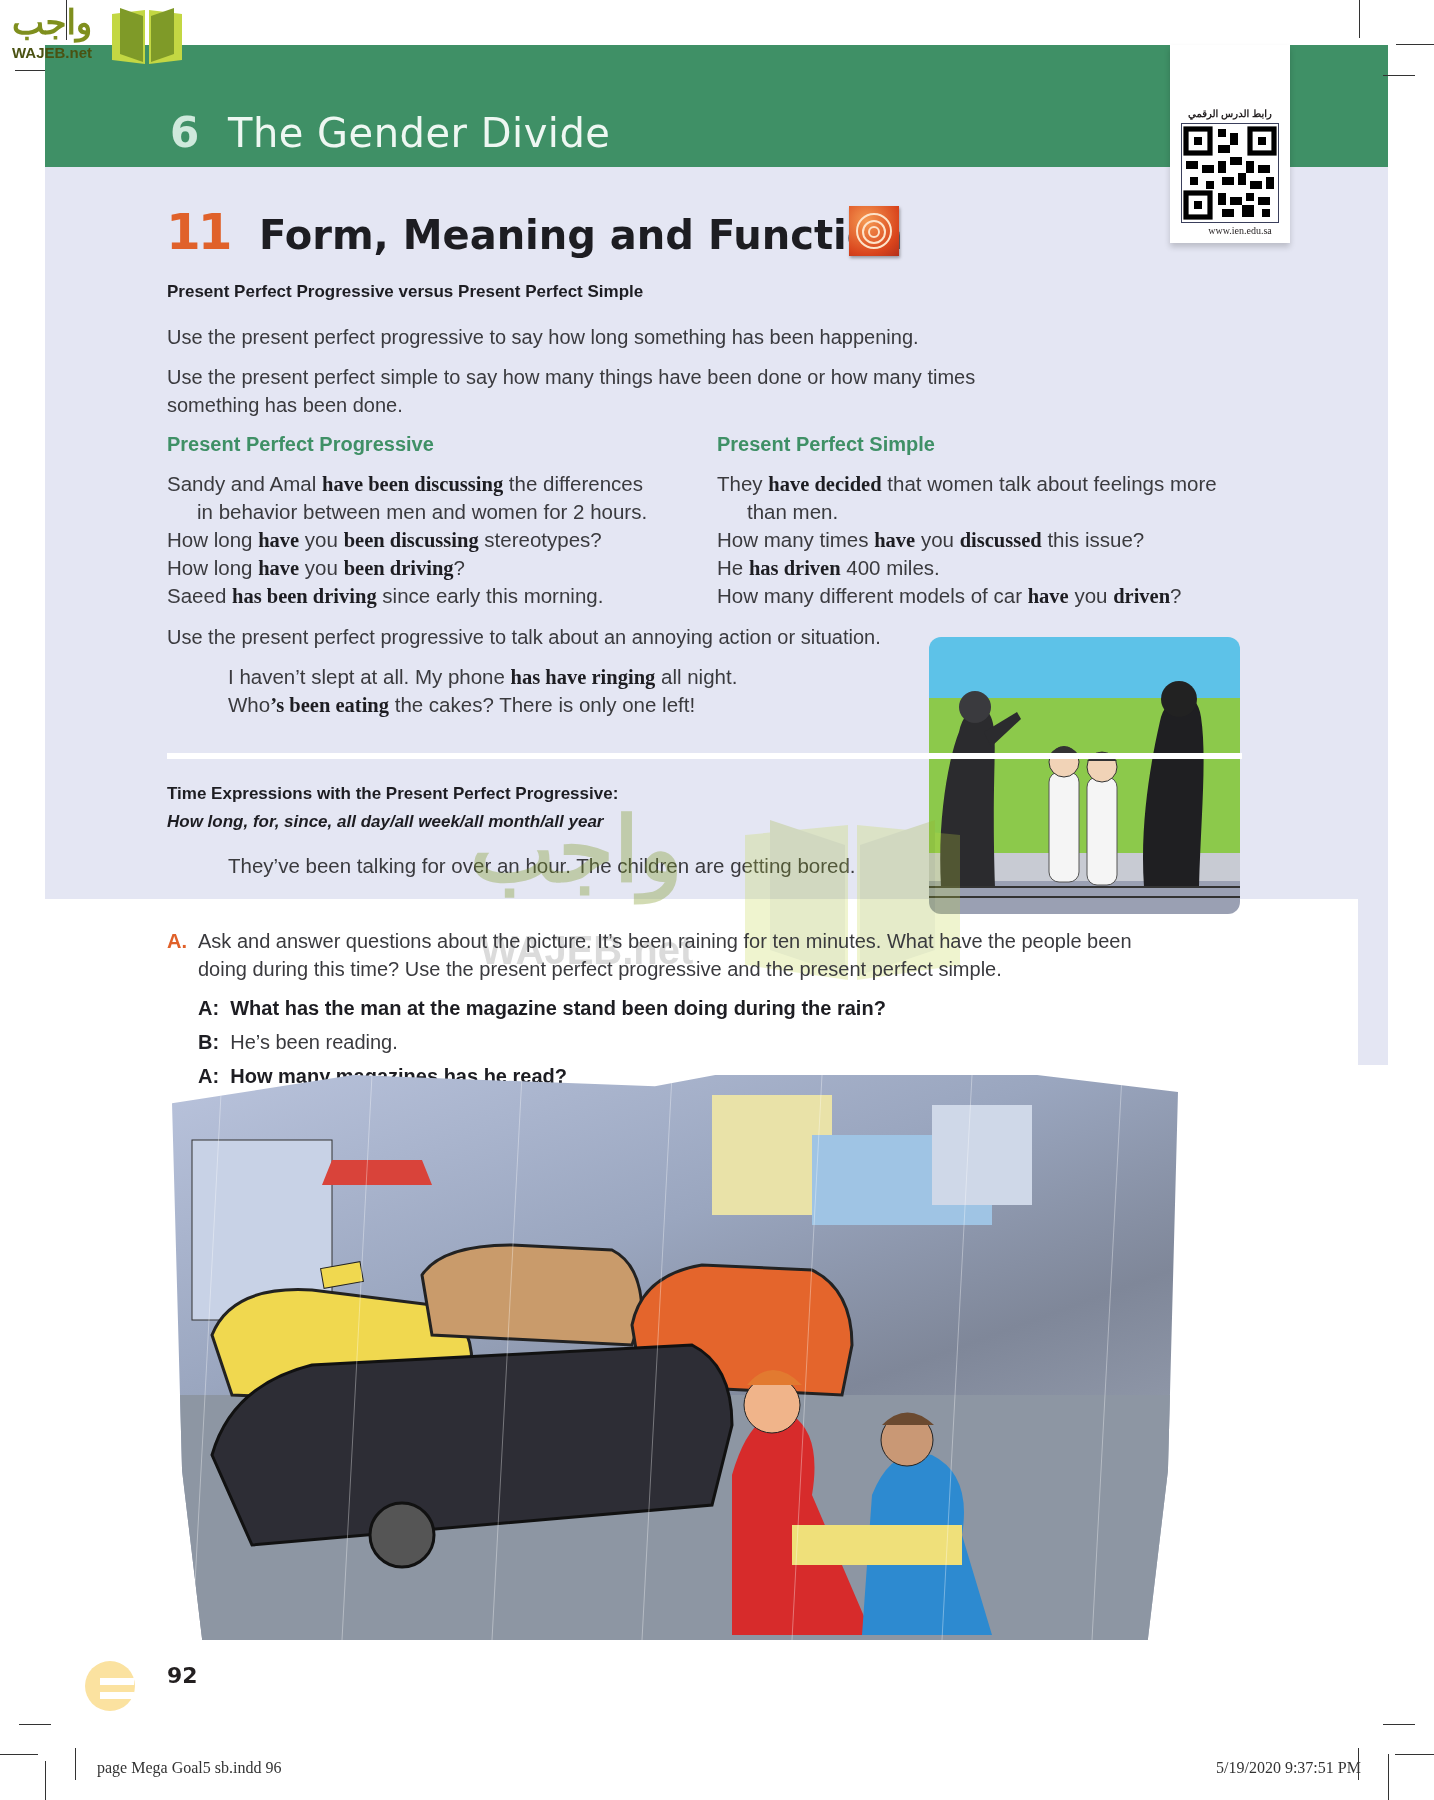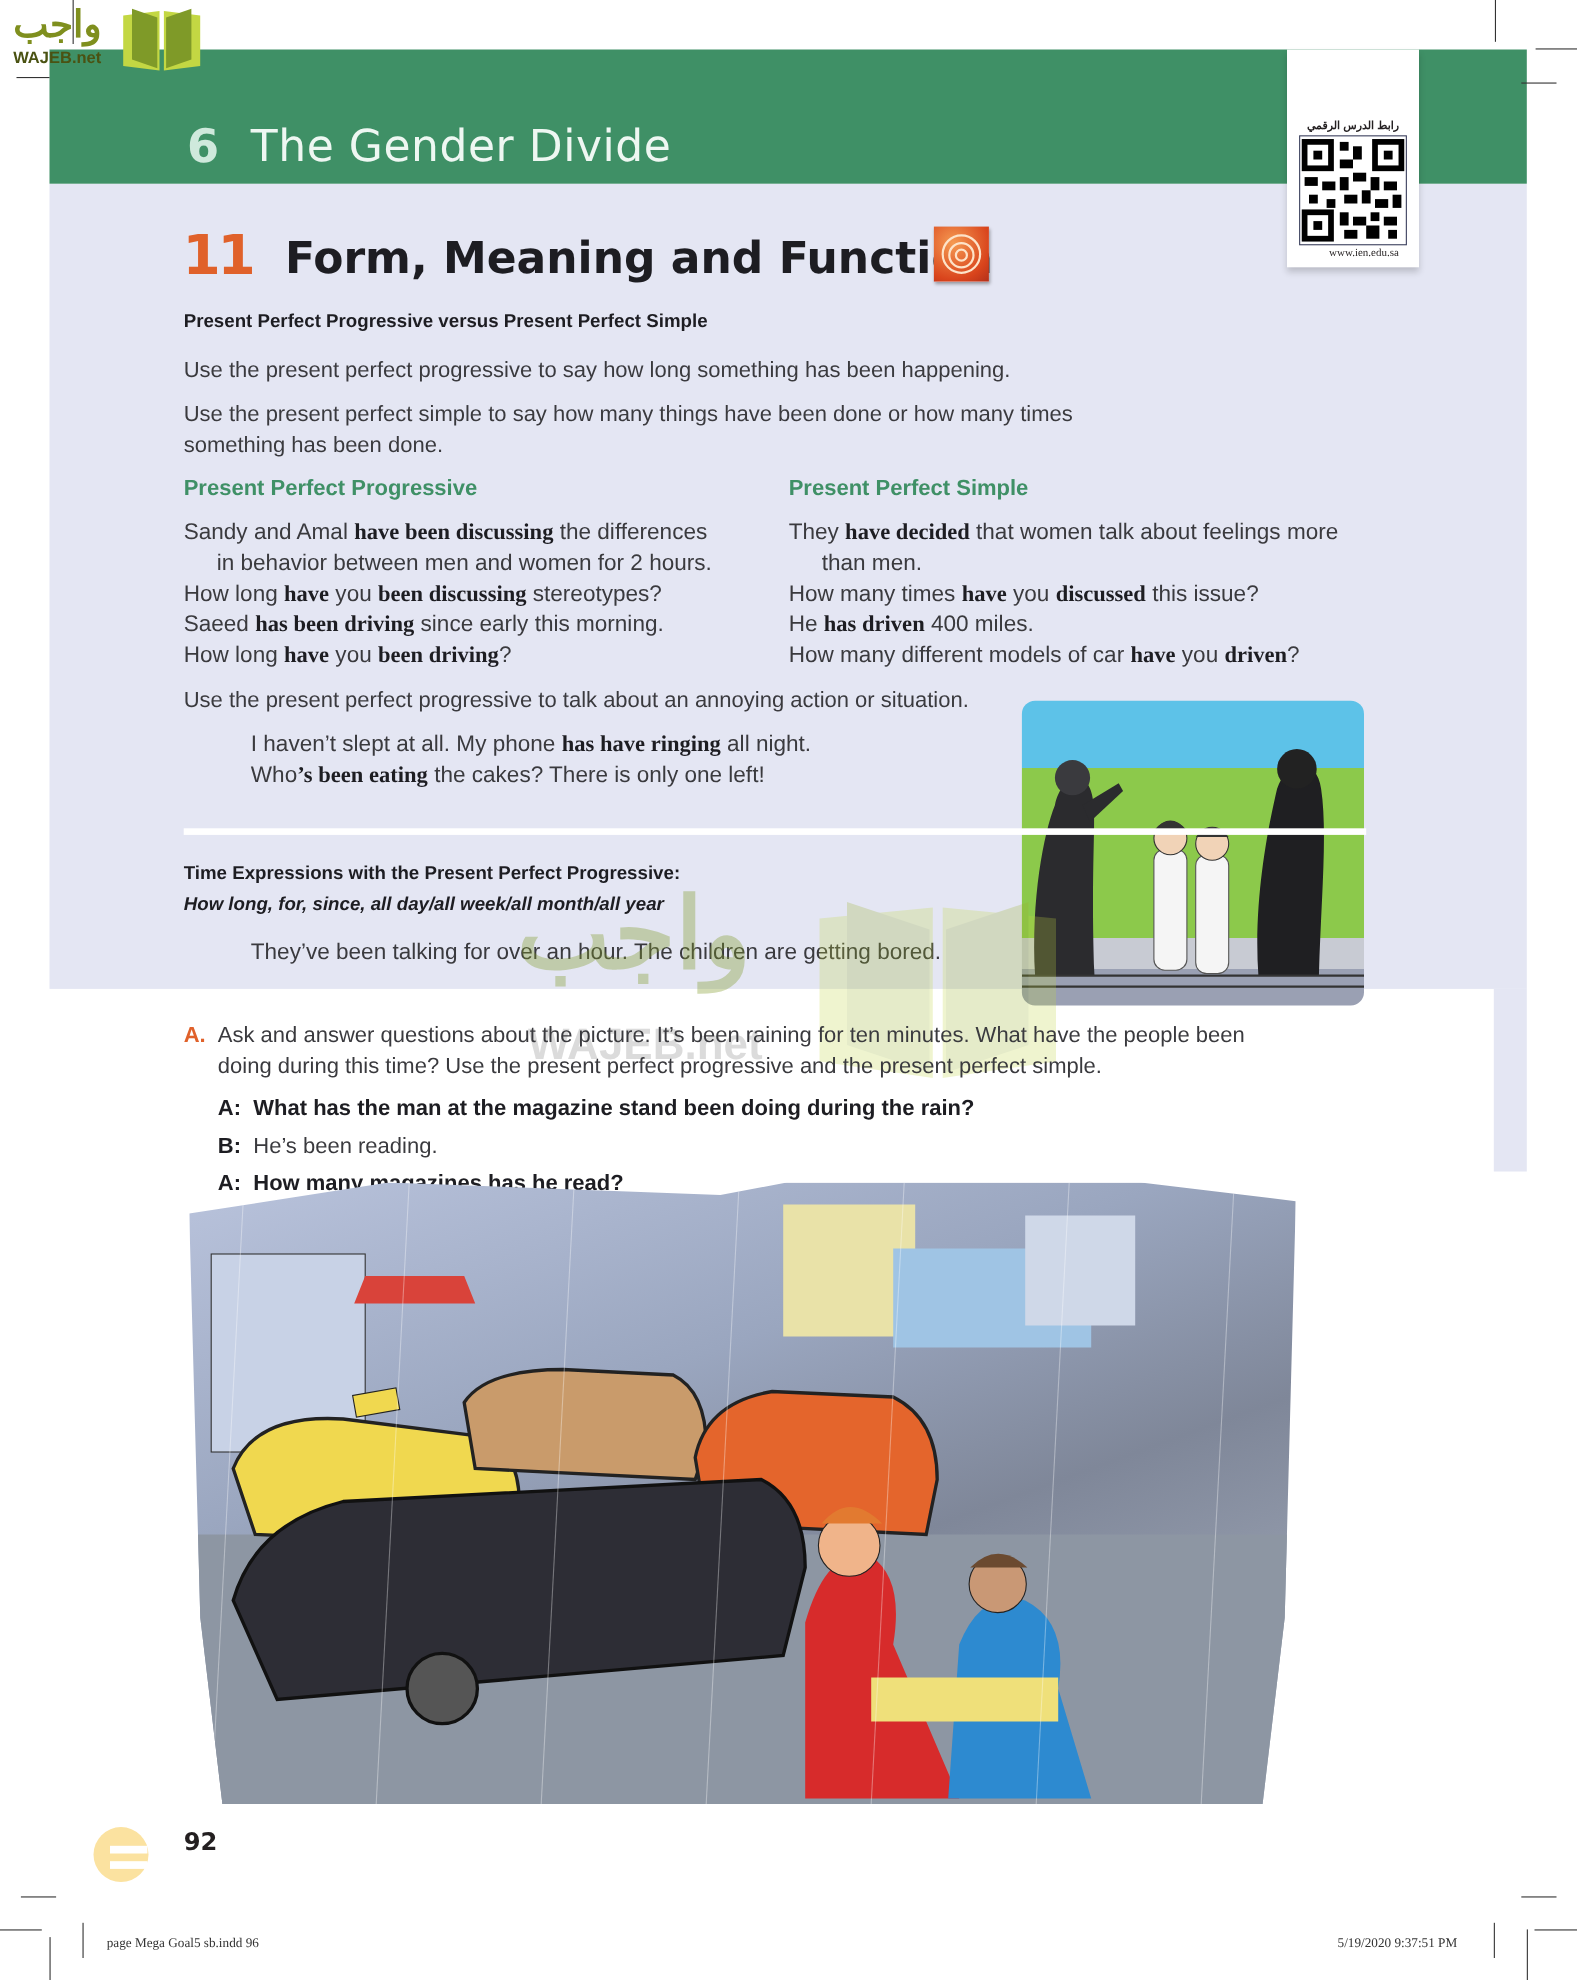--- a/index.html
+++ b/index.html
@@ -22,21 +22,21 @@
   .ex{font-size:20.5px;color:#3a3a3e;line-height:28px;}
   .ex b{color:#1d1d22;font-family:Liberation Serif, serif;}
   .indent{padding-left:30px;}
   .divider{position:absolute;left:167px;top:753px;width:1075px;height:6px;background:#ffffff;}
   .girls-pic{position:absolute;left:929px;top:637px;width:311px;height:277px;border-radius:12px;overflow:hidden;background:linear-gradient(#5dc2e8 0,#5dc2e8 22%,#8cc94b 22%,#8cc94b 78%,#c8cbd3 78%,#c8cbd3 88%,#9aa0b3 88%);}
   .street-pic{position:absolute;left:172px;top:1075px;width:1006px;height:565px;overflow:hidden;clip-path:polygon(0 5%,18% 0,48% 2%,54% 0,86% 0,100% 3%,99% 70%,97% 100%,3% 100%,1% 70%);background:linear-gradient(160deg,#b9c3dc 0,#9aa6bf 35%,#7f8799 60%,#aab2c1 100%);}
   .ex-a{font-size:20px;line-height:28px;color:#3a3a3e;}
   .ex-letter{color:#e0612a;font-weight:bold;}
   .dlg{font-size:20px;color:#3a3a3e;}
   .dlg b{color:#1d1d22;}
-  .footer{font-family:"Liberation Serif",serif;font-size:12px;color:#333;}
+  .footer{font-family:"Liberation Serif",serif;font-size:16px;color:#333;}
   .crop{position:absolute;background:#333;}
   .wm{position:absolute;color:#7f9a28;opacity:0.35;font-weight:bold;}
 </style>
 </head>
 <body>
 
 <div class="lav" style="left:45px;top:167px;width:1343px;height:732px;"></div>
 <div class="lav" style="left:1358px;top:899px;width:30px;height:166px;"></div>
 
 <div class="band"></div>
@@ -108,22 +108,22 @@
 <div class="abs body" style="left:167px;top:363px;">
   <div>Use the present perfect simple to say how many things have been done or how many times</div>
   <div>something has been done.</div>
 </div>
 
 <div class="abs green-h" style="left:167px;top:433px;">Present Perfect Progressive</div>
 <div class="abs ex" style="left:167px;top:470px;width:560px;">
   <div><span>Sandy and Amal </span><b>have been discussing</b><span> the differences</span></div>
   <div class="indent"><span>in behavior between men and women for 2 hours.</span></div>
   <div><span>How long </span><b>have</b><span> you </span><b>been discussing</b><span> stereotypes?</span></div>
+  <div><span>How long </span><b>have</b><span> you </span><b>been driving</b><span>?</span></div>
   <div><span>Saeed </span><b>has been driving</b><span> since early this morning.</span></div>
-  <div><span>How long </span><b>have</b><span> you </span><b>been driving</b><span>?</span></div>
 </div>
 
 <div class="abs green-h" style="left:717px;top:433px;">Present Perfect Simple</div>
 <div class="abs ex" style="left:717px;top:470px;width:560px;">
   <div><span>They </span><b>have decided</b><span> that women talk about feelings more</span></div>
   <div class="indent"><span>than men.</span></div>
   <div><span>How many times </span><b>have</b><span> you </span><b>discussed</b><span> this issue?</span></div>
   <div><span>He </span><b>has driven</b><span> 400 miles.</span></div>
   <div><span>How many different models of car </span><b>have</b><span> you </span><b>driven</b><span>?</span></div>
 </div>

